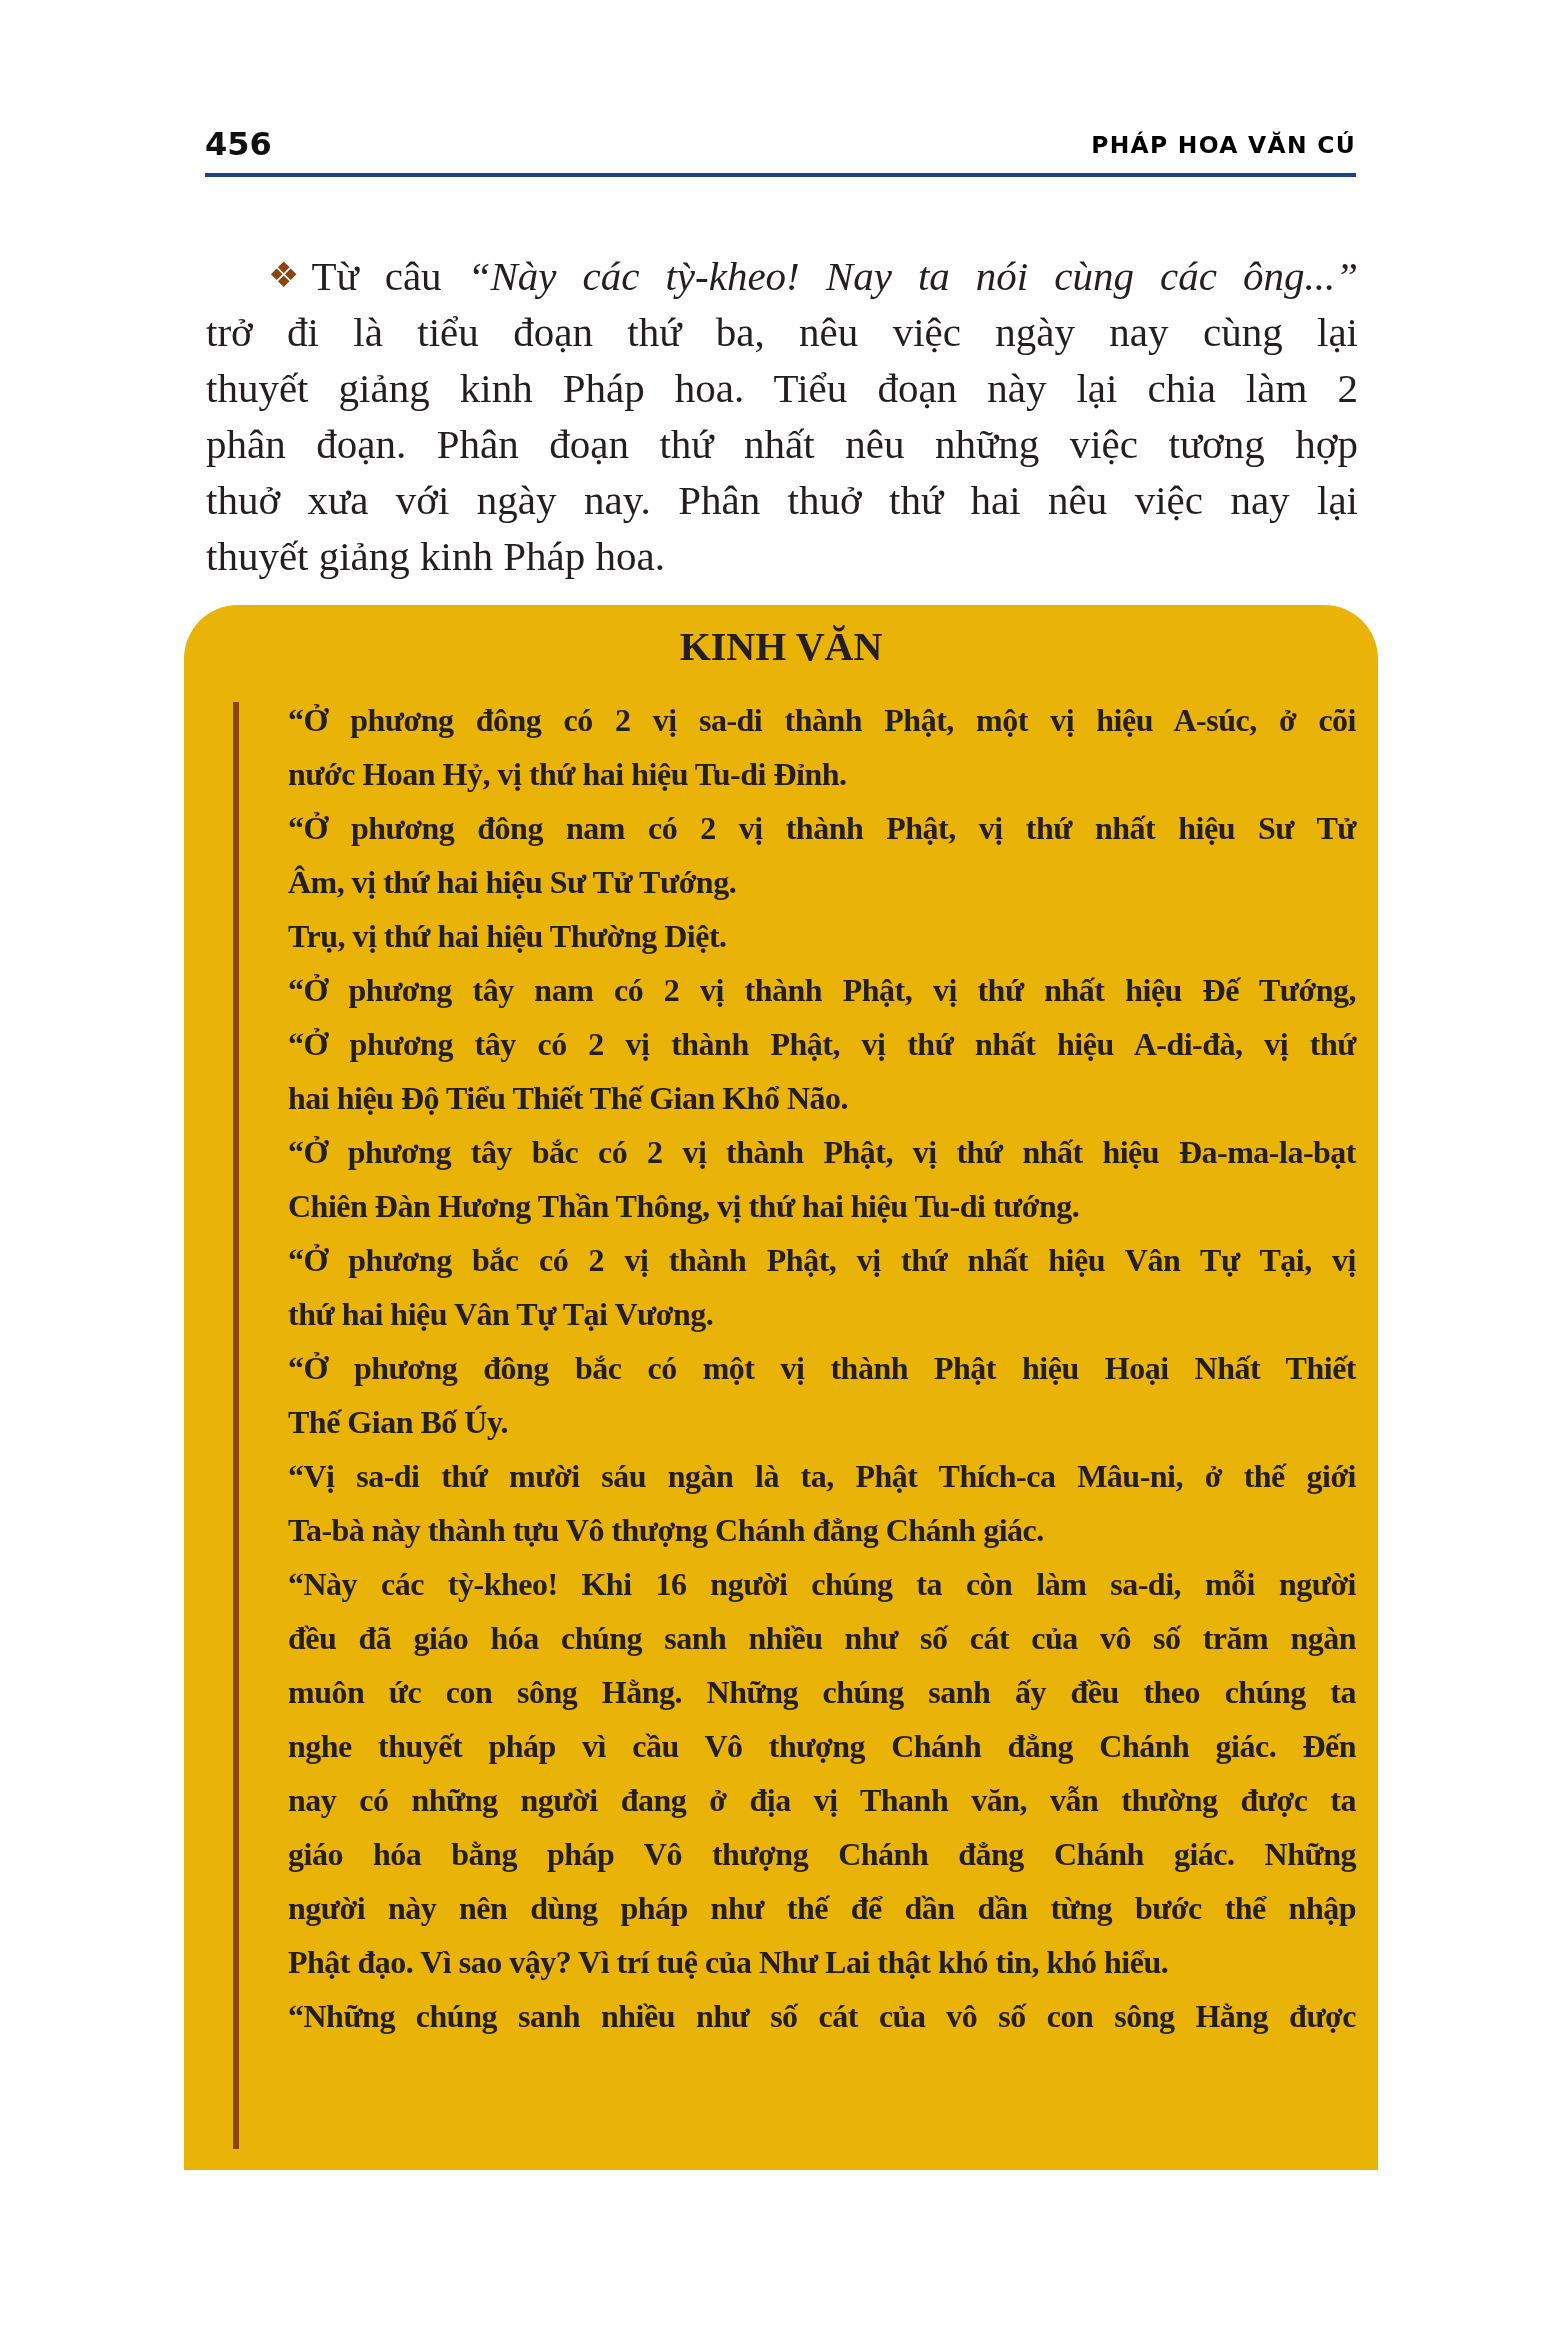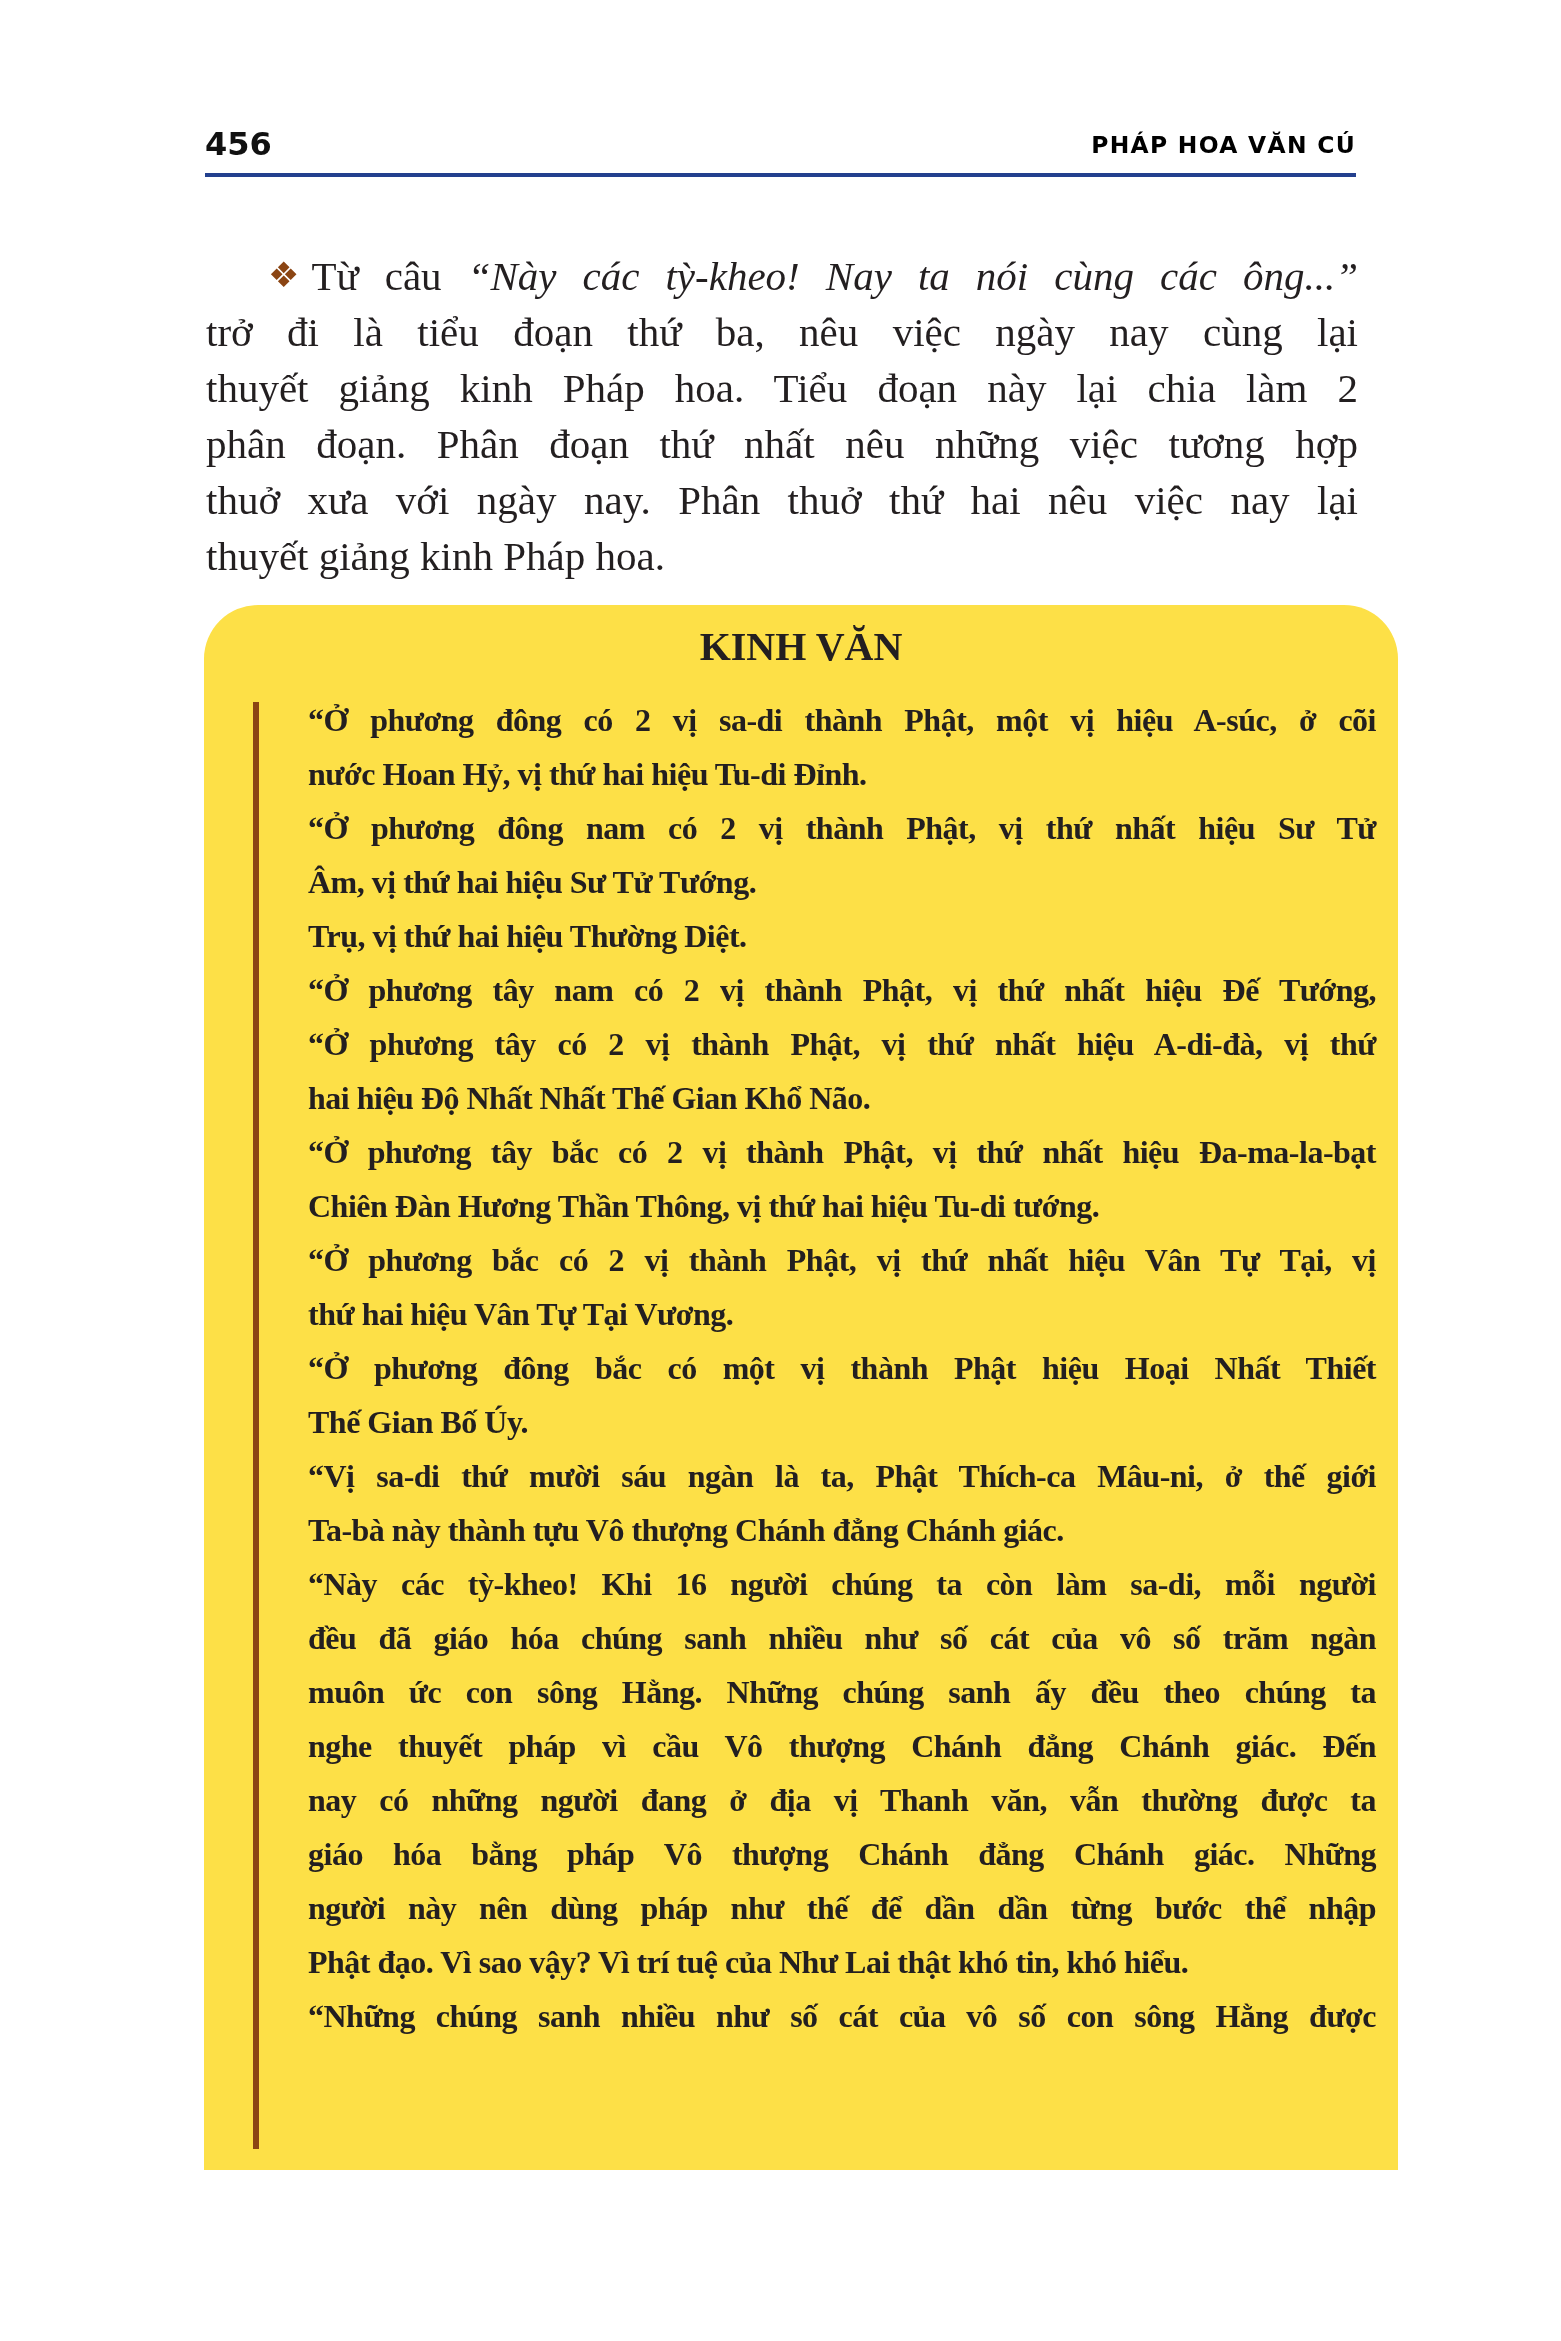--- a/index.html
+++ b/index.html
@@ -77,32 +77,32 @@
   </div>
   <div id="body-lines">
       <span class="line">trở đi là tiểu đoạn thứ ba, nêu việc ngày nay cùng lại</span>
       <span class="line">thuyết giảng kinh Pháp hoa. Tiểu đoạn này lại chia làm 2</span>
       <span class="line">phân đoạn. Phân đoạn thứ nhất nêu những việc tương hợp</span>
       <span class="line">thuở xưa với ngày nay. Phân thuở thứ hai nêu việc nay lại</span>
       <span class="line last">thuyết giảng kinh Pháp hoa.</span>
     </div>
 </div>
 
-<div class="sutra-box" style="background: #fde047; margin-left: 20px;">
+<div class="sutra-box" style="background: #eab308;">
   <div class="sutra-title">KINH VĂN</div>
   <div class="sutra-bar" style="background: rgb(139, 69, 19);"></div>
   <div class="sutra-text" id="sutra-lines">
       <span class="sline">“Ở phương đông có 2 vị sa-di thành Phật, một vị hiệu A-súc, ở cõi</span>
       <span class="sline last">nước Hoan Hỷ, vị thứ hai hiệu Tu-di Đỉnh.</span>
       <span class="sline">“Ở phương đông nam có 2 vị thành Phật, vị thứ nhất hiệu Sư Tử</span>
       <span class="sline last">Âm, vị thứ hai hiệu Sư Tử Tướng.</span>
       <span class="sline last">Trụ, vị thứ hai hiệu Thường Diệt.</span>
       <span class="sline">“Ở phương tây nam có 2 vị thành Phật, vị thứ nhất hiệu Đế Tướng,</span>
       <span class="sline">“Ở phương tây có 2 vị thành Phật, vị thứ nhất hiệu A-di-đà, vị thứ</span>
-      <span class="sline last">hai hiệu Độ Nhất Nhất Thế Gian Khổ Não.</span>
+      <span class="sline last">hai hiệu Độ Tiểu Thiết Thế Gian Khổ Não.</span>
       <span class="sline">“Ở phương tây bắc có 2 vị thành Phật, vị thứ nhất hiệu Đa-ma-la-bạt</span>
       <span class="sline last">Chiên Đàn Hương Thần Thông, vị thứ hai hiệu Tu-di tướng.</span>
       <span class="sline">“Ở phương bắc có 2 vị thành Phật, vị thứ nhất hiệu Vân Tự Tại, vị</span>
       <span class="sline last">thứ hai hiệu Vân Tự Tại Vương.</span>
       <span class="sline">“Ở phương đông bắc có một vị thành Phật hiệu Hoại Nhất Thiết</span>
       <span class="sline last">Thế Gian Bố Úy.</span>
       <span class="sline">“Vị sa-di thứ mười sáu ngàn là ta, Phật Thích-ca Mâu-ni, ở thế giới</span>
       <span class="sline last">Ta-bà này thành tựu Vô thượng Chánh đẳng Chánh giác.</span>
       <span class="sline">“Này các tỳ-kheo! Khi 16 người chúng ta còn làm sa-di, mỗi người</span>
       <span class="sline">đều đã giáo hóa chúng sanh nhiều như số cát của vô số trăm ngàn</span>

